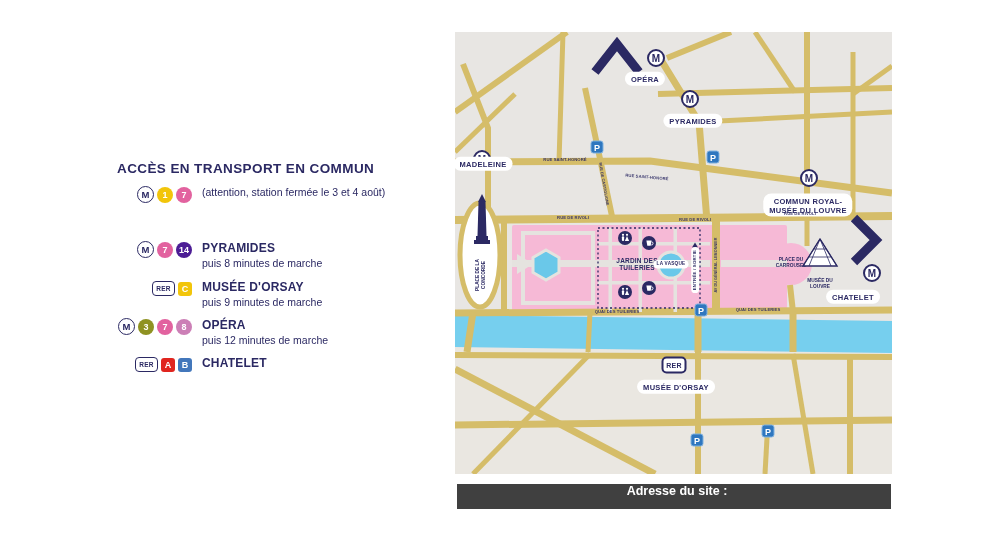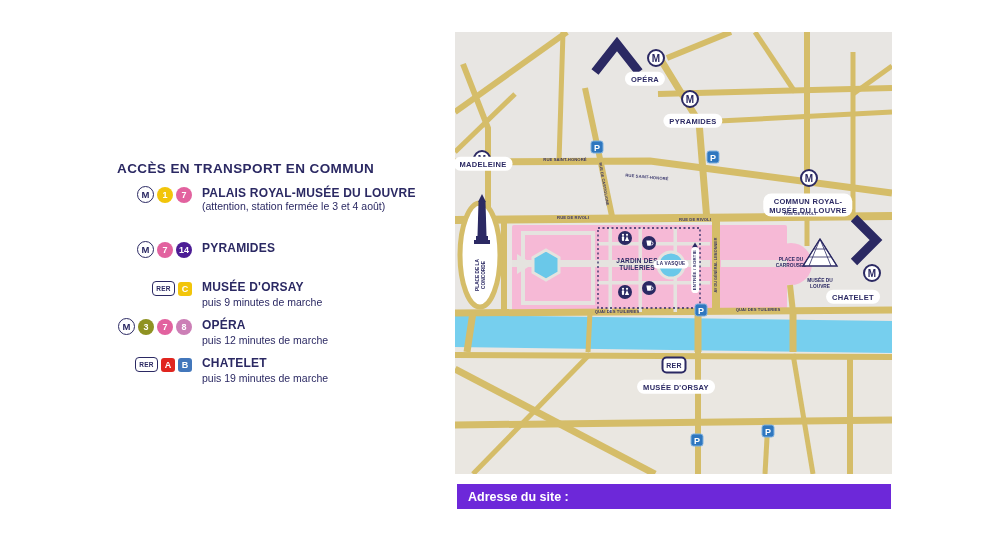--- a/index.html
+++ b/index.html
@@ -39,52 +39,52 @@
   .big-lab{font-size:6.5px;font-weight:bold;color:#2B2963;text-align:center;line-height:1.15;letter-spacing:.2px;}
   .tiny-lab{font-size:6px;font-weight:bold;color:#2B2963;text-align:center;line-height:1.15;
             transform:translate(-50%,-50%) scale(.8);}
   .tiny-lab.rot{transform:translate(-50%,-50%) rotate(-90deg) scale(.8);}
   .st-lab{font-size:6px;font-weight:bold;color:#2B2963;opacity:.9;letter-spacing:.1px;}
   .p-tile{width:13px;height:13px;background:#2F77BF;border:1px solid #7FB2E0;border-radius:3px;color:#fff;
           font-size:9px;font-weight:bold;display:flex;align-items:center;justify-content:center;}
   .tri-up{width:0;height:0;border-left:3.5px solid transparent;border-right:3.5px solid transparent;border-bottom:5px solid #2B2963;}
 
   
-  #addrbar{position:absolute;left:457px;top:484px;width:434px;height:25px;background:#6d28d9;color:#fff;
-           display:flex;align-items:center;padding-left:11px;font-size:12.5px;white-space:nowrap;}
+  #addrbar{position:absolute;left:457px;top:484px;width:434px;height:25px;background:#404040;color:#fff;
+           display:flex;align-items:center;padding-left:11px;font-size:12.5px;white-space:nowrap;flex-direction:column;}
   #addrbar .lab{font-weight:bold;margin-right:5px;}
 </style>
 </head>
 <body>
 
 <div id="stage">
 
   <section id="panel">
     <h1 class="panel-title">ACCÈS EN TRANSPORT EN COMMUN</h1>
 
     <div class="row" style="top:36px;">
       <div class="badges">
         <span class="b b-m">M</span>
         <span class="b b-line l1">1</span>
         <span class="b b-line l7">7</span>
       </div>
       <div class="texts">
-        <div class="stn-name">PALAIS ROYAL-MUSÉE DU LOUVRE</div>
         <div class="stn-note" style="margin-top:0;">(attention, station fermée le 3 et 4 août)</div>
       </div>
     </div>
 
     <div class="row" style="top:91px;">
       <div class="badges">
         <span class="b b-m">M</span>
         <span class="b b-line l7">7</span>
         <span class="b b-line l14">14</span>
       </div>
       <div class="texts">
         <div class="stn-name">PYRAMIDES</div>
+        <div class="stn-note">puis 8 minutes de marche</div>
       </div>
     </div>
 
     <div class="row" style="top:130px;">
       <div class="badges">
         <span class="b b-rer">RER</span>
         <span class="b b-sq sqC">C</span>
       </div>
       <div class="texts">
         <div class="stn-name">MUSÉE D'ORSAY</div>
@@ -106,21 +106,20 @@
     </div>
 
     <div class="row" style="top:206px;">
       <div class="badges">
         <span class="b b-rer">RER</span>
         <span class="b b-sq sqA">A</span>
         <span class="b b-sq sqB">B</span>
       </div>
       <div class="texts">
         <div class="stn-name">CHATELET</div>
-        <div class="stn-note">puis 19 minutes de marche</div>
       </div>
     </div>
   </section>
 
   <section id="map">
     <svg width="437" height="442" viewBox="0 0 437 442">
 
       <polygon points="0,316 437,321 437,442 0,442" fill="#EAE7E1"></polygon>
       <polygon points="0,283 437,289 437,321 0,315" fill="#76CFEE"></polygon>
 

